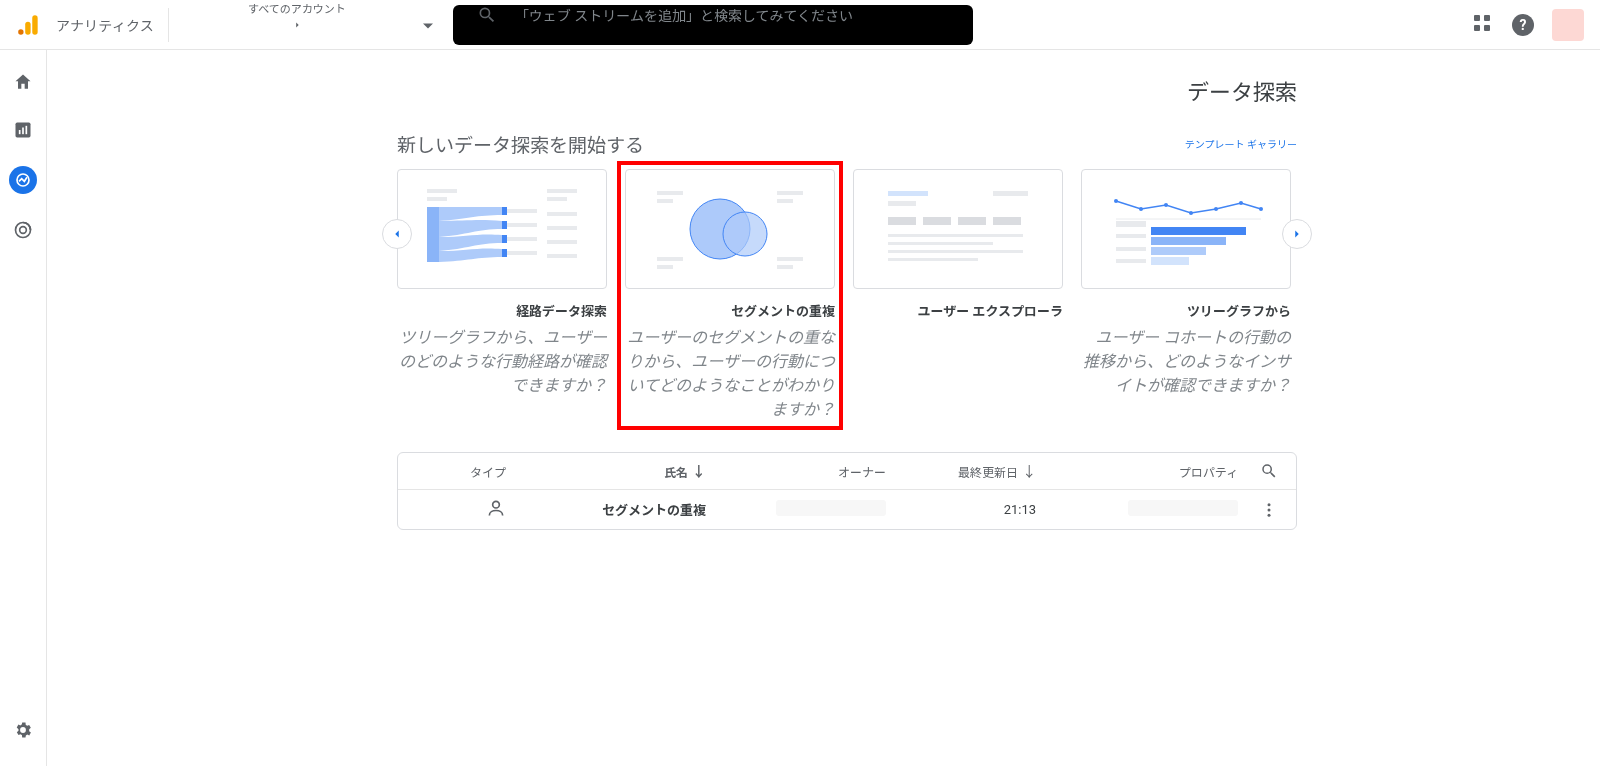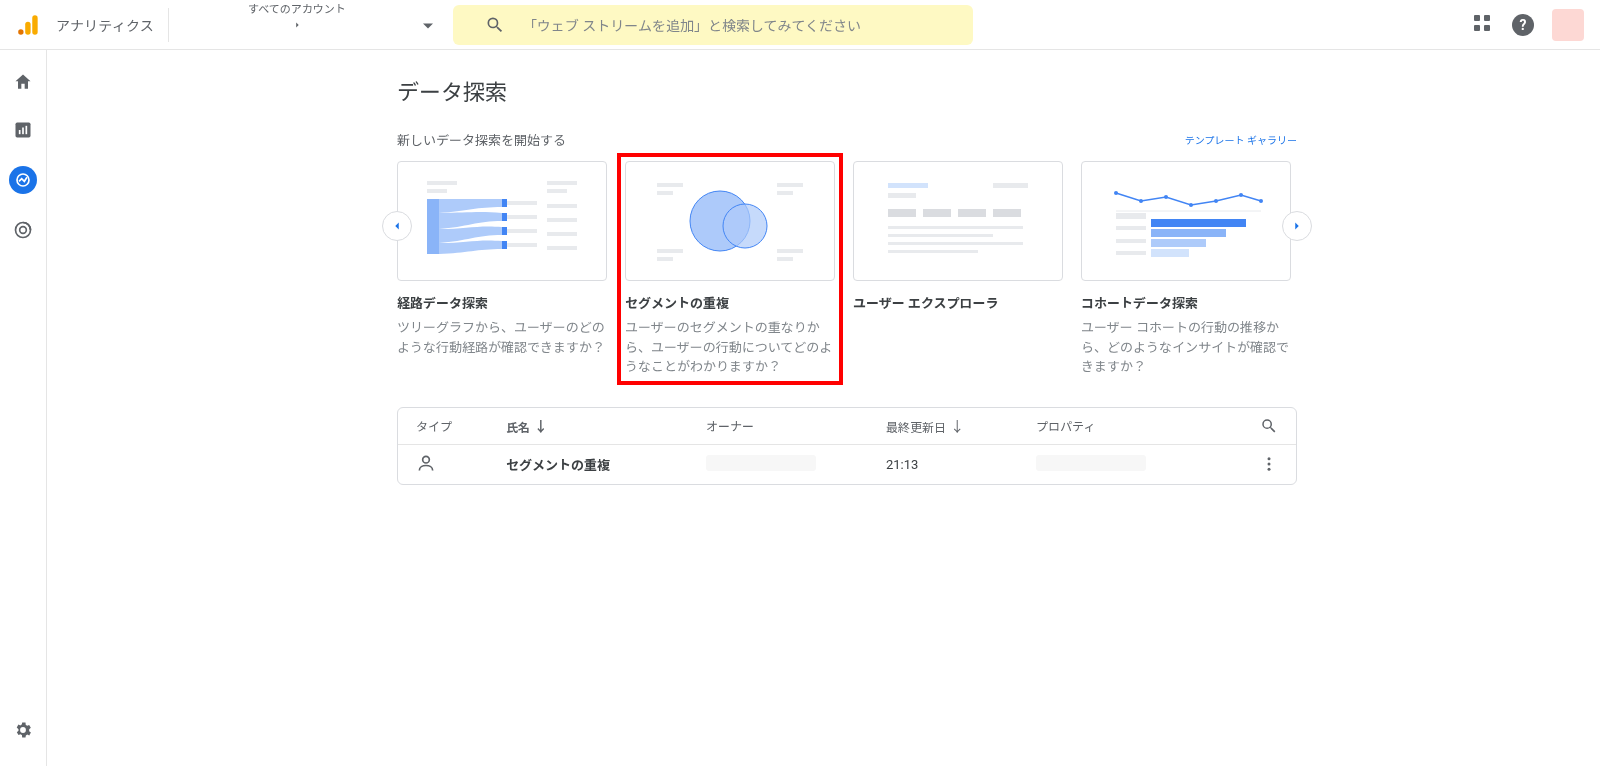--- a/index.html
+++ b/index.html
@@ -70,25 +70,24 @@
       transform: translateY(-30%);
       width: 0;
       height: 0;
       border-left: 5px solid transparent;
       border-right: 5px solid transparent;
       border-top: 5px solid #5f6368;
     }
     .search-box {
       flex: 0 0 520px;
       height: 40px;
-      background: #fef9c3;
+      background: #000000;
       border-radius: 6px;
       display: flex;
-      align-items: center;
-      padding: 0 32px;
+      padding: 0 24px;
       margin-left: 20px;
     }
     .search-box svg {
       width: 20px;
       height: 20px;
       fill: #5f6368;
       margin-right: 18px;
     }
     .search-placeholder {
       color: #80868b;
@@ -128,20 +127,21 @@
       width: 32px;
       height: 32px;
       background: #fdd8d4;
       border-radius: 4px;
     }
 
     
     .layout {
       display: flex;
       height: calc(100% - 50px);
+      text-align: right;
     }
     .left-rail {
       width: 47px;
       border-right: 1px solid #e5e5e5;
       display: flex;
       flex-direction: column;
       align-items: center;
       padding-top: 20px;
       gap: 24px;
       position: relative;
@@ -186,21 +186,21 @@
       font-weight: 400;
       margin-bottom: 24px;
     }
     .section-head {
       display: flex;
       justify-content: space-between;
       align-items: center;
       margin-bottom: 12px;
     }
     .section-head-left {
-      font-size: 13px;
+      font-size: 19px;
       color: #5f6368;
     }
     .section-head-right {
       font-size: 10px;
       color: #1a73e8;
       cursor: pointer;
     }
     .cards-row {
       display: flex;
       gap: 18px;
@@ -254,23 +254,24 @@
       cursor: pointer;
     }
     .card-title {
       font-size: 13px;
       color: #3c4043;
       margin-top: 12px;
       margin-bottom: 6px;
       font-weight: bold;
     }
     .card-desc {
-      font-size: 13px;
+      font-size: 16px;
       color: #80868b;
       line-height: 1.5;
+      font-style: italic;
     }
 
     
     .list-box {
       border: 1px solid #dadce0;
       border-radius: 6px;
       overflow: hidden;
     }
     .list-header {
       display: flex;
@@ -479,21 +480,21 @@
               <rect x="15" y="42" width="30" height="6" fill="#e8eaed"></rect>
               <rect x="50" y="48" width="95" height="8" fill="#4285f4"></rect>
               <rect x="50" y="58" width="75" height="8" fill="#8ab4f8"></rect>
               <rect x="50" y="68" width="55" height="8" fill="#aecbfa"></rect>
               <rect x="50" y="78" width="38" height="8" fill="#d2e3fc"></rect>
               <rect x="15" y="55" width="30" height="4" fill="#e8eaed"></rect>
               <rect x="15" y="68" width="30" height="4" fill="#e8eaed"></rect>
               <rect x="15" y="80" width="30" height="4" fill="#e8eaed"></rect>
             </svg>
           </div>
-          <div class="card-title">コホートデータ探索</div>
+          <div class="card-title">ツリーグラフから</div>
           <div class="card-desc">ユーザー コホートの行動の推移から、どのようなインサイトが確認できますか？</div>
         </div>
 
         <div class="nav-btn next">
           <svg width="14" height="14" viewBox="0 0 24 24" fill="currentColor">
               <path d="M9 6l6 6-6 6V6z"></path>
             </svg>
         </div>
       </div>
 

